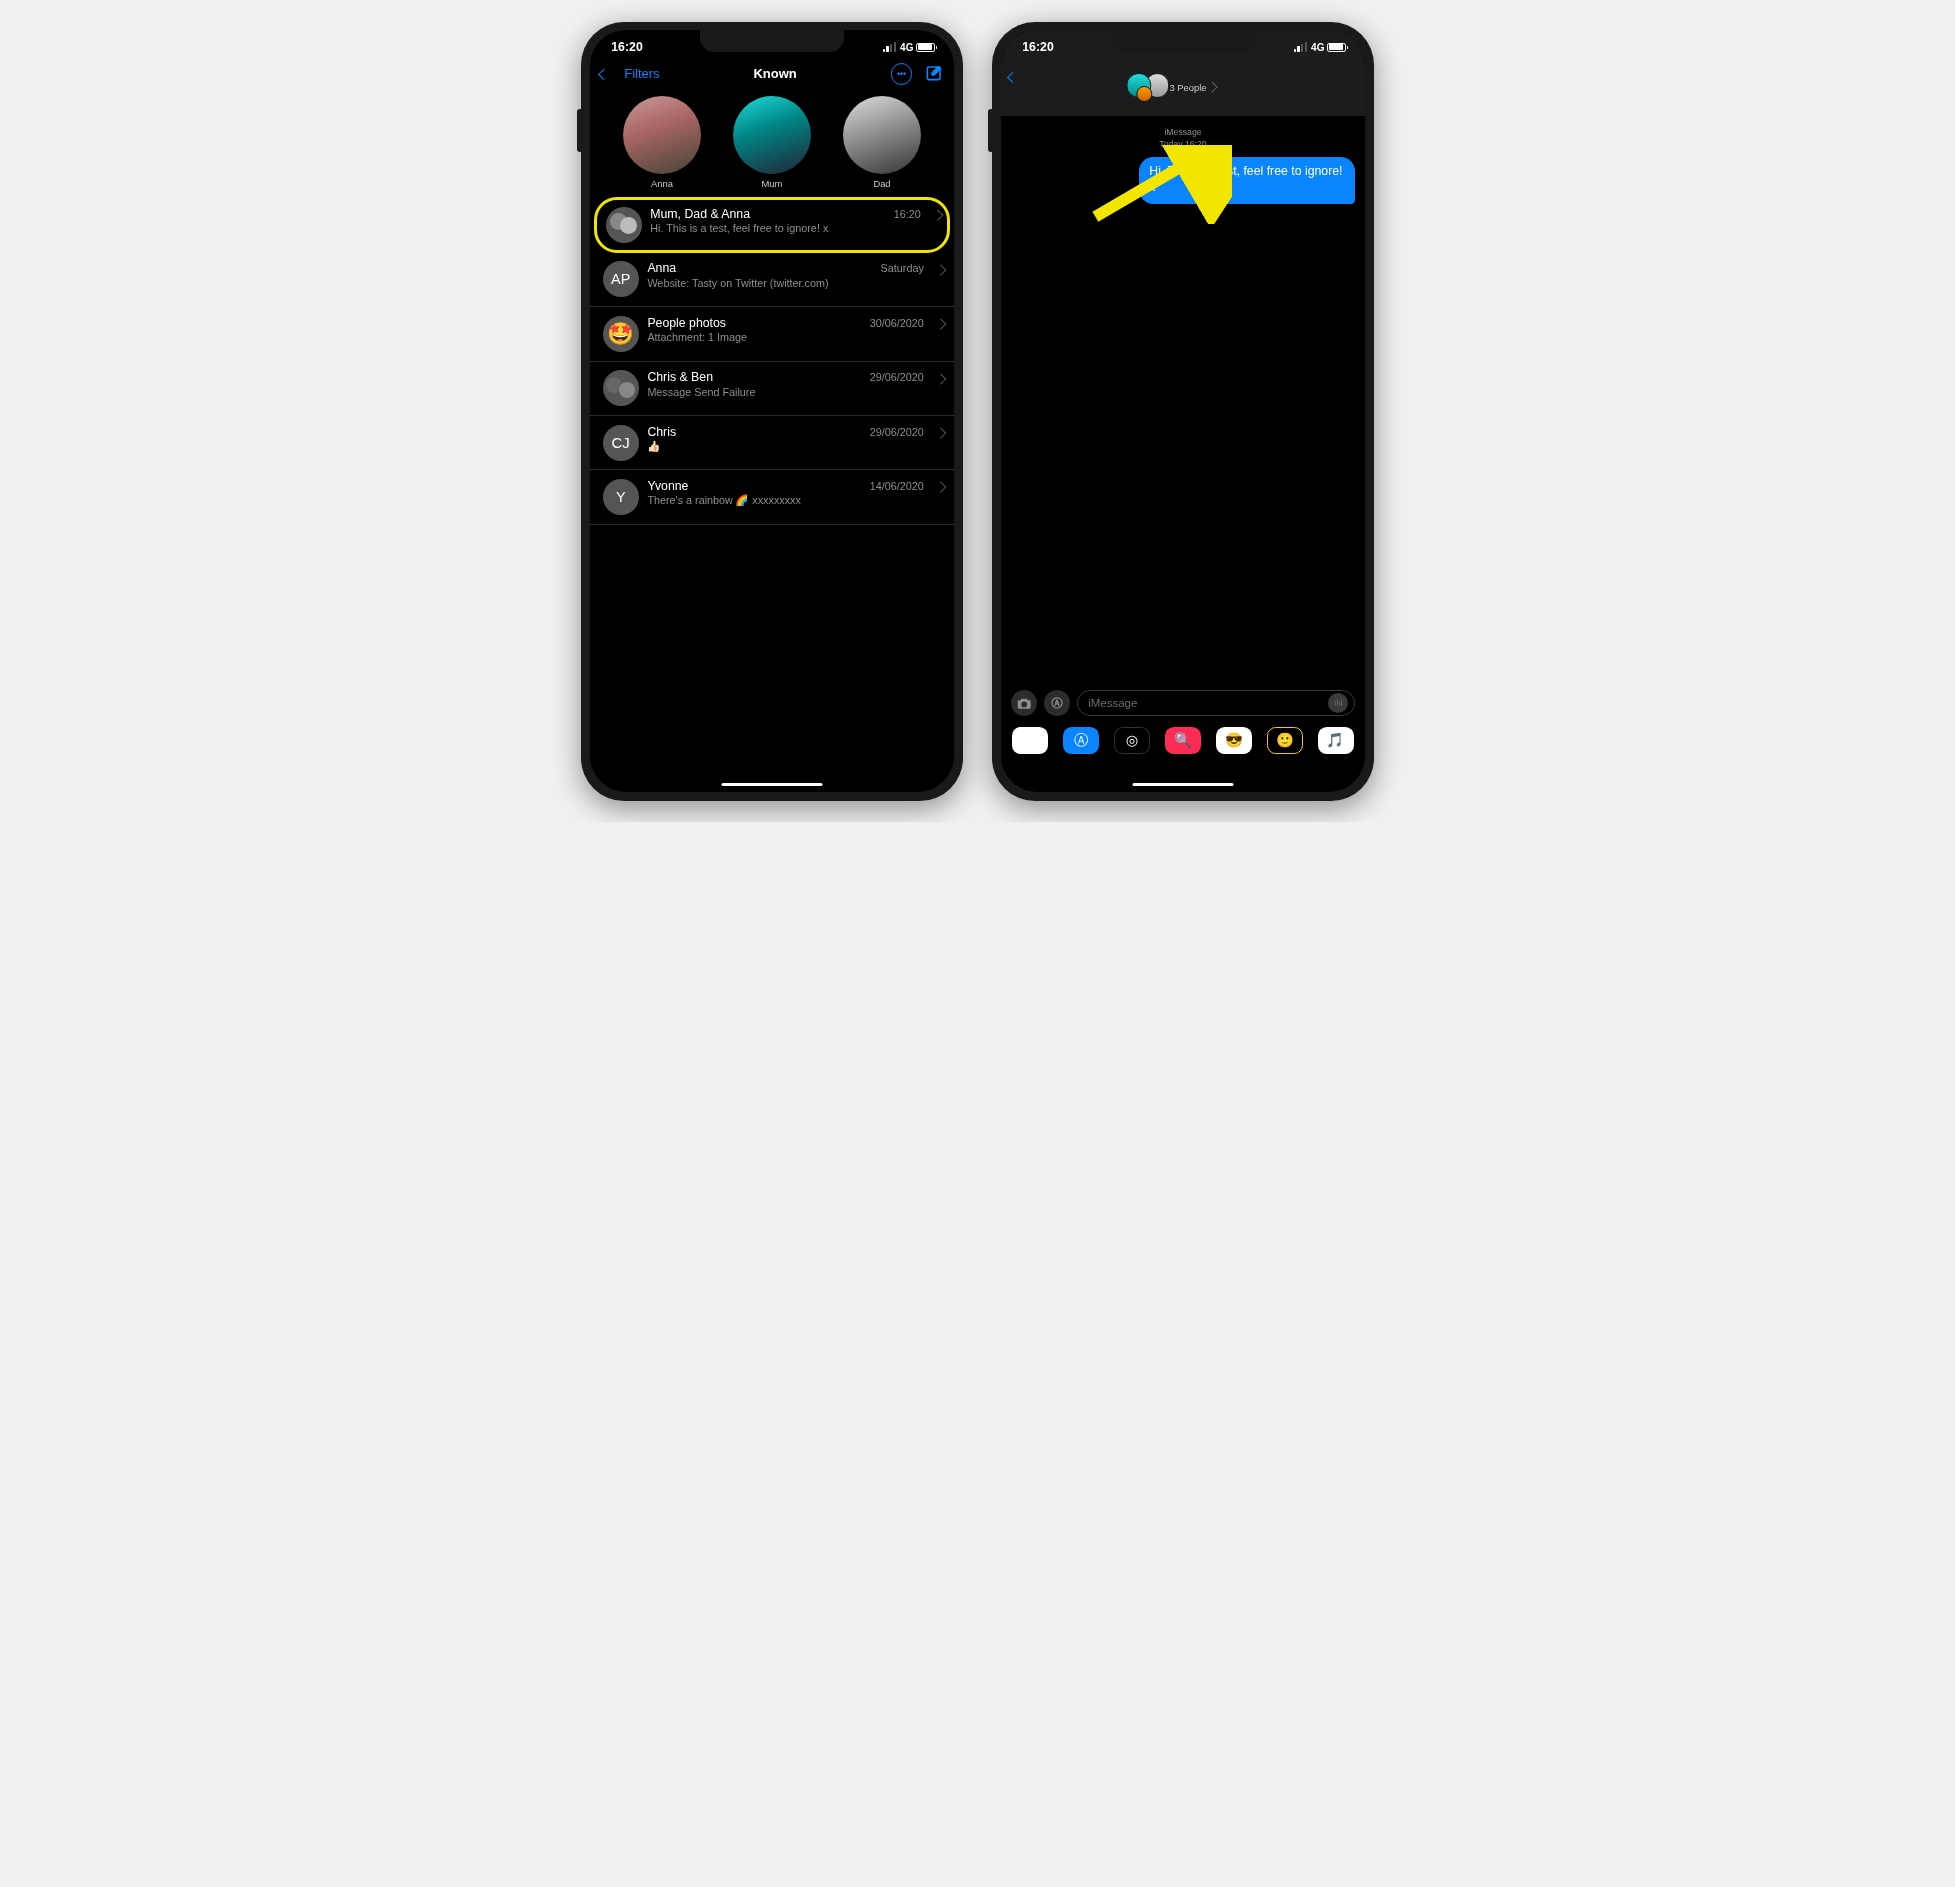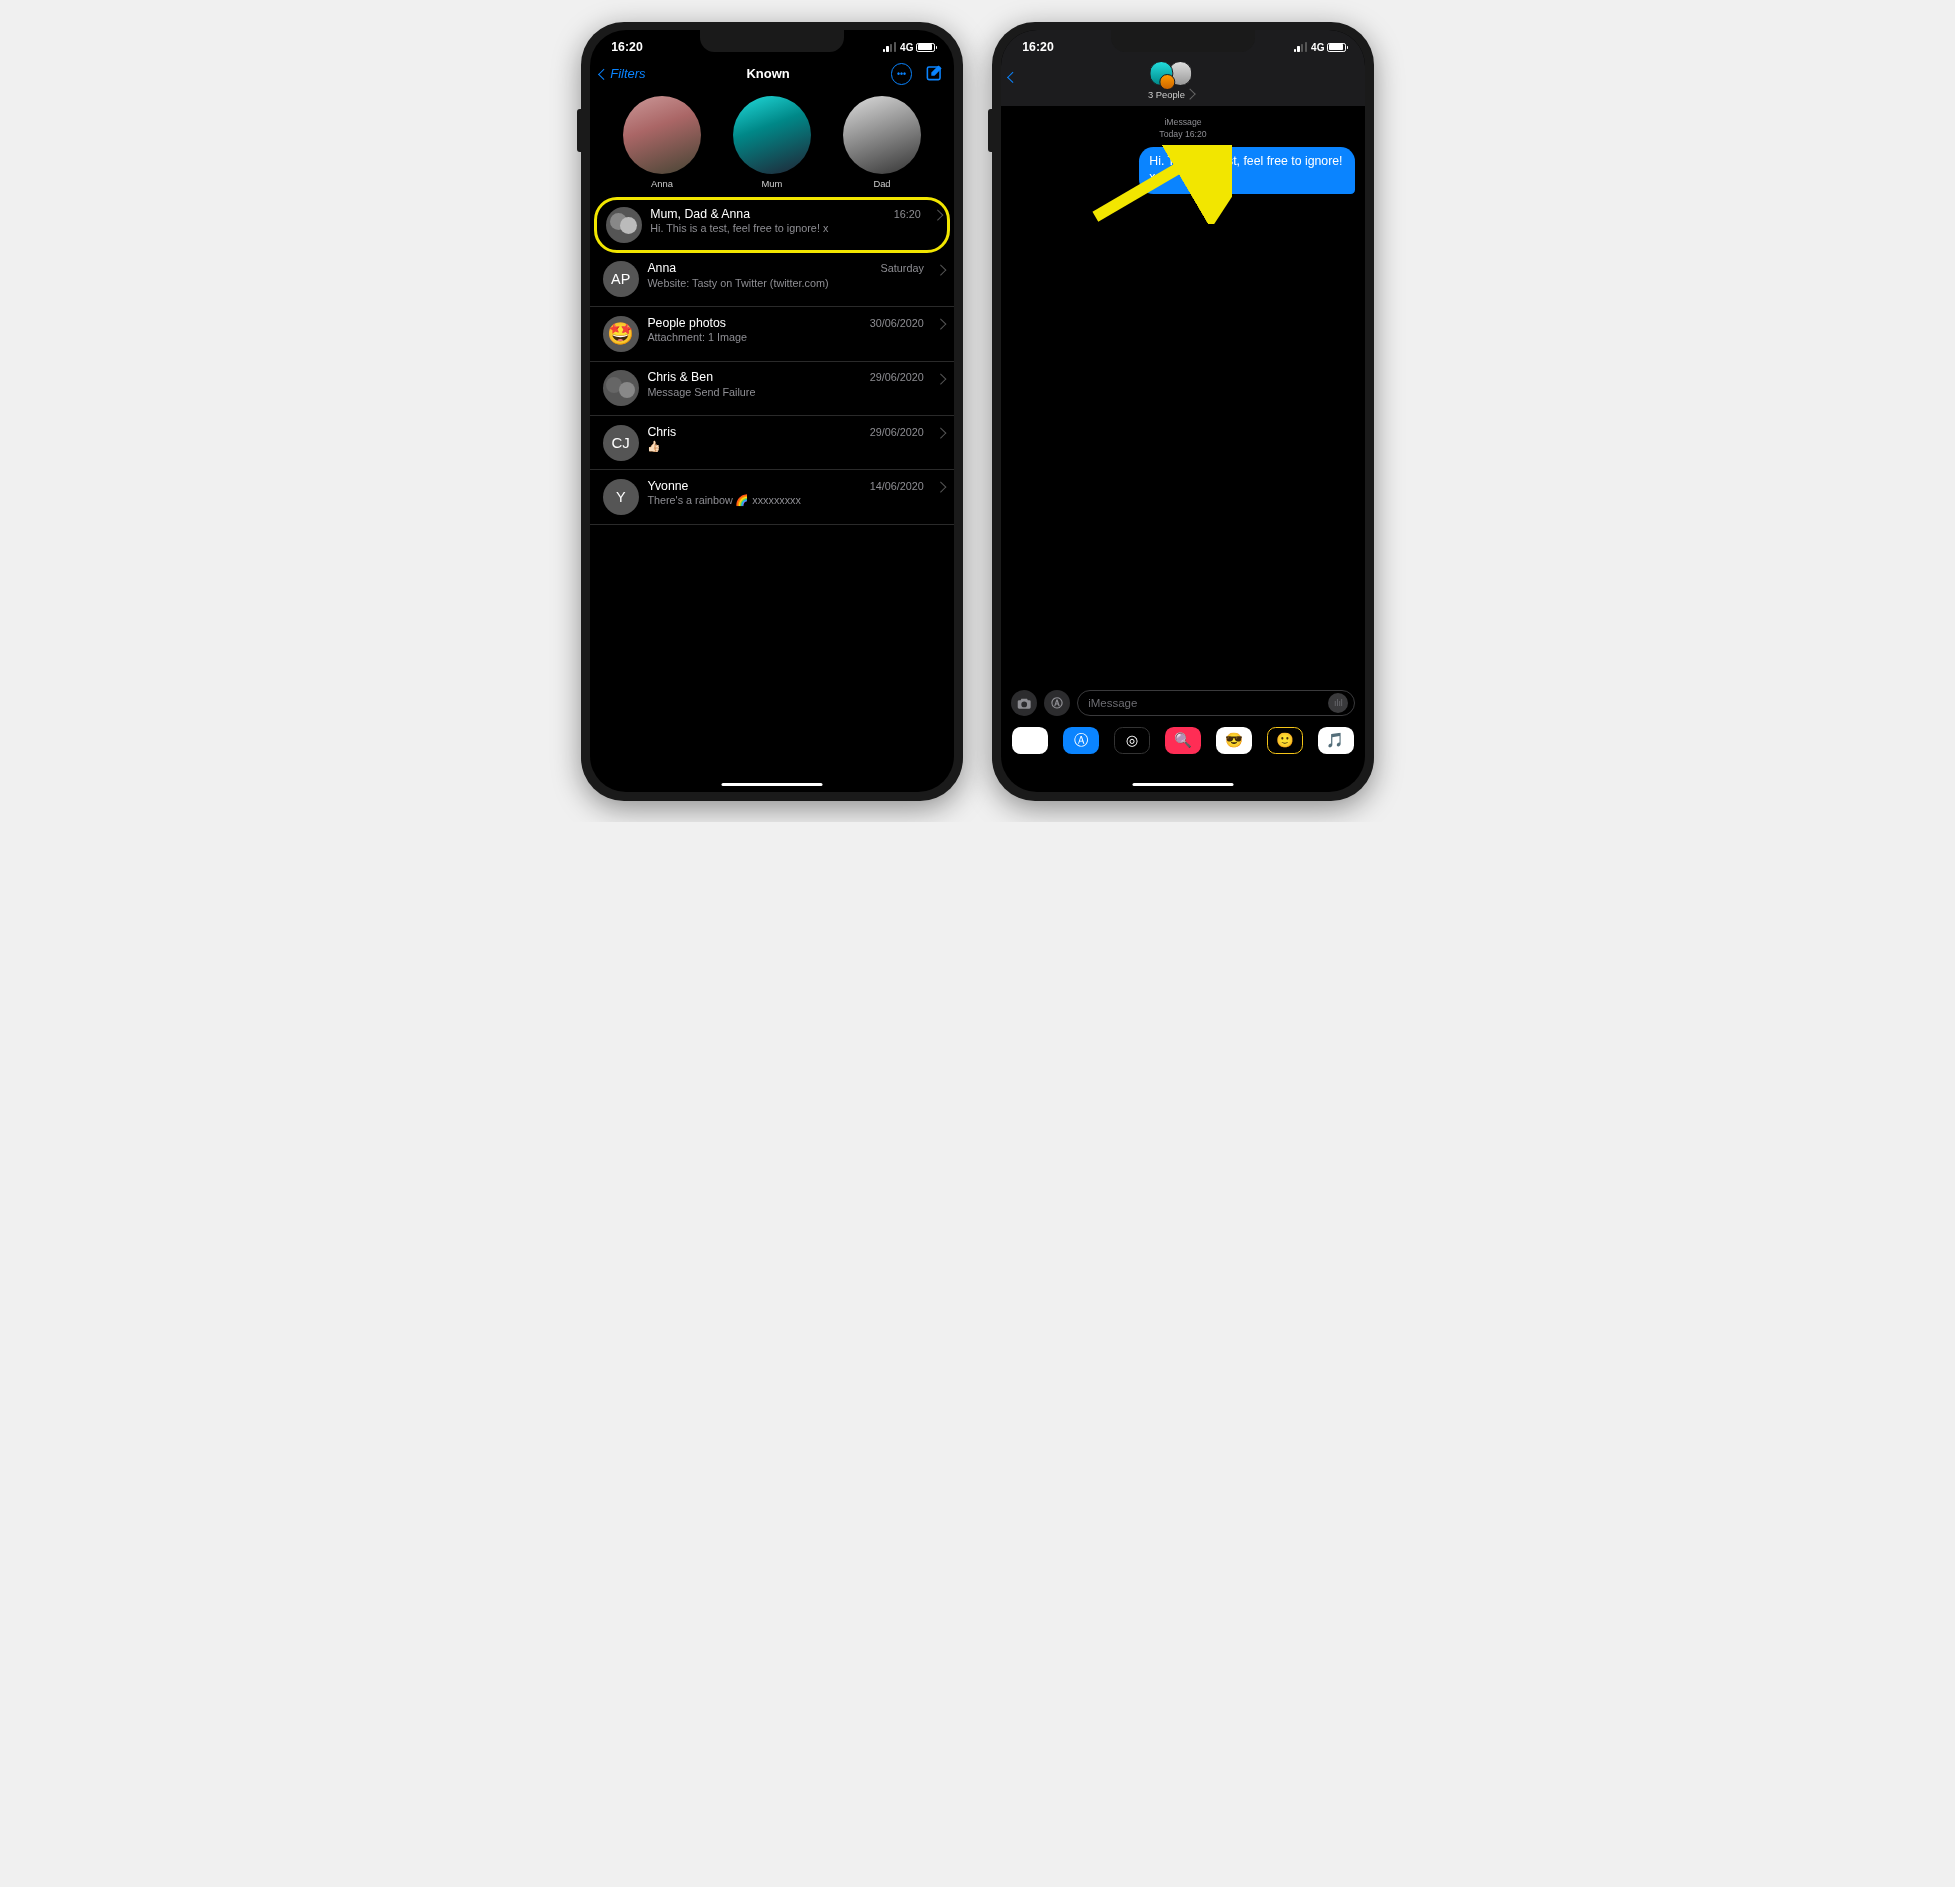--- a/index.html
+++ b/index.html
@@ -64,21 +64,21 @@
   .battery::after{content:"";position:absolute;right:-2.9px;top:2.2px;width:1.4px;height:3.6px;background:#fff;border-radius:0 0.7px 0.7px 0;}
   .battery i{position:absolute;left:0.7px;top:0.7px;bottom:0.7px;width:80%;background:#fff;border-radius:0.7px;}
 
   
   .nav {
     display:flex;
     align-items:center;
     justify-content:space-between;
     padding: 5.8px 10px;
   }
-  .nav .back { color:#0a84ff; display:flex;align-items:center;font-size:13px;gap:3px;font-style:italic;}
+  .nav .back { color:#0a84ff; display:flex;align-items:center;font-size:13px;gap:17px;}
   .nav .title { color:#fff; font-weight:600; font-size:13px;}
   .nav .actions { display:flex; gap:13px;}
   .circle-btn {
     width:21.6px;height:21.6px;border:1.4px solid #0a84ff;border-radius:50%;
     display:flex;align-items:center;justify-content:center;color:#0a84ff;font-size:8.7px;font-weight:700;
   }
   .compose {
     width:19px;height:19px;position:relative;color:#0a84ff;
   }
   .compose svg{width:19px;height:19px;}
@@ -128,21 +128,21 @@
   .av-group2::after{content:"";position:absolute;width:16px;height:16px;background:#888;border-radius:50%;right:3.6px;top:11.5px;}
   .av-photo1{background:linear-gradient(135deg,#8b6f47,#30241a);}
   .av-photo-anna{background:linear-gradient(160deg,#c99 0%,#a66 40%,#443 100%);}
   .av-photo-mum{background:linear-gradient(160deg,#2dd 0%,#088 40%,#223 100%);}
   .av-photo-dad{background:linear-gradient(160deg,#ddd 0%,#999 40%,#333 100%);}
 
   
   .r-header { background:#1c1c1e; padding-bottom:5.8px;}
   .r-nav { display:flex; align-items:flex-start; padding:4.3px 8.7px 0 8.7px;}
   .r-nav .back-ch{color:#0a84ff;font-size:21.6px;font-weight:300;}
-  .r-center { margin:0 auto; display:flex;flex-direction:column;align-items:center;transform:translateX(-8.7px);}
+  .r-center { margin:12px auto; display:flex;flex-direction:row;align-items:center;transform:translateX(-8.7px);}
   .r-center .mini-avs{display:flex;}
   .r-center .mini-avs span{width:24.5px;height:24.5px;border-radius:50%;display:block;border:1.4px solid #1c1c1e;}
   .r-center .mini-avs span:nth-child(1){background:linear-gradient(#2dd,#088);z-index:2;}
   .r-center .mini-avs span:nth-child(2){background:linear-gradient(#ddd,#999);margin-left:-5.8px;z-index:1;}
   .r-center .mini-avs span.small{width:16px;height:16px;position:absolute;margin-top:13px;margin-left:10px;background:linear-gradient(#f90,#c60);z-index:3;}
   .r-center .ppl{font-size:9.4px;color:#ccc;margin-top:2.9px;display:flex;align-items:center;gap:1.4px;}
   .r-center .ppl .chv{color:#666;font-size:8.7px;}
 
   .msg-area{padding:10px 10px;}
   .msg-meta{text-align:center;font-size:8.7px;color:#8e8e93;line-height:1.4;margin-bottom:7.2px;}

